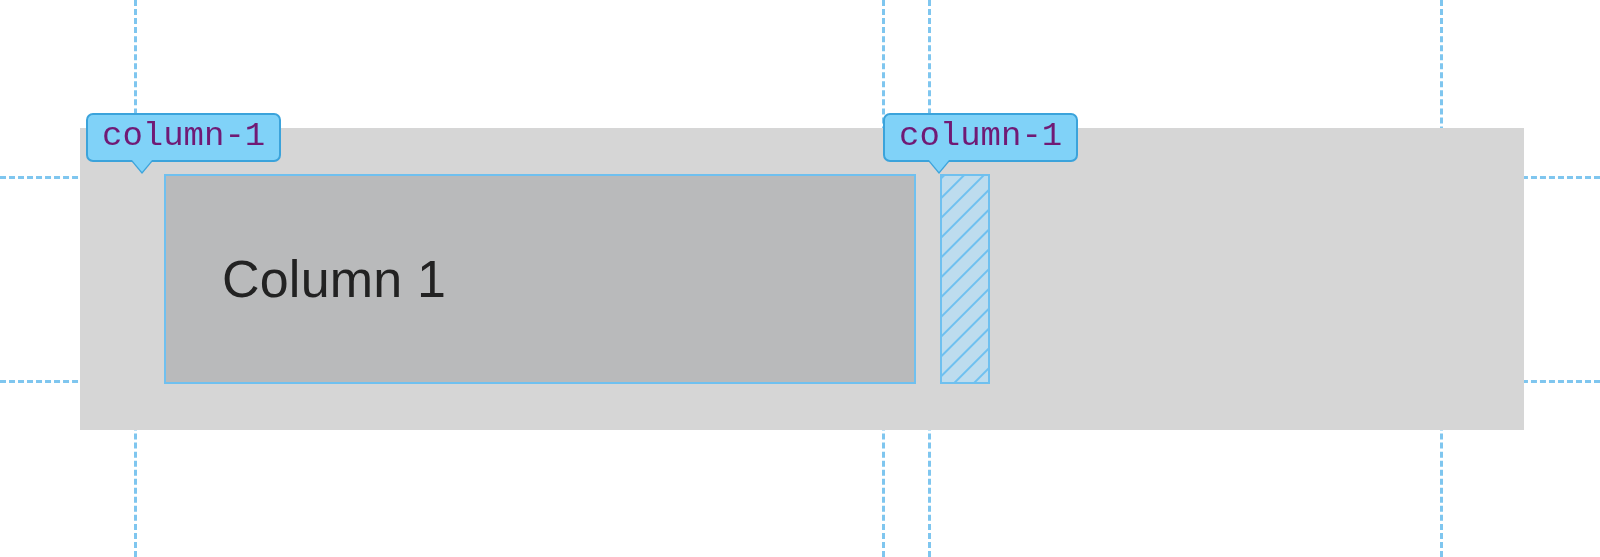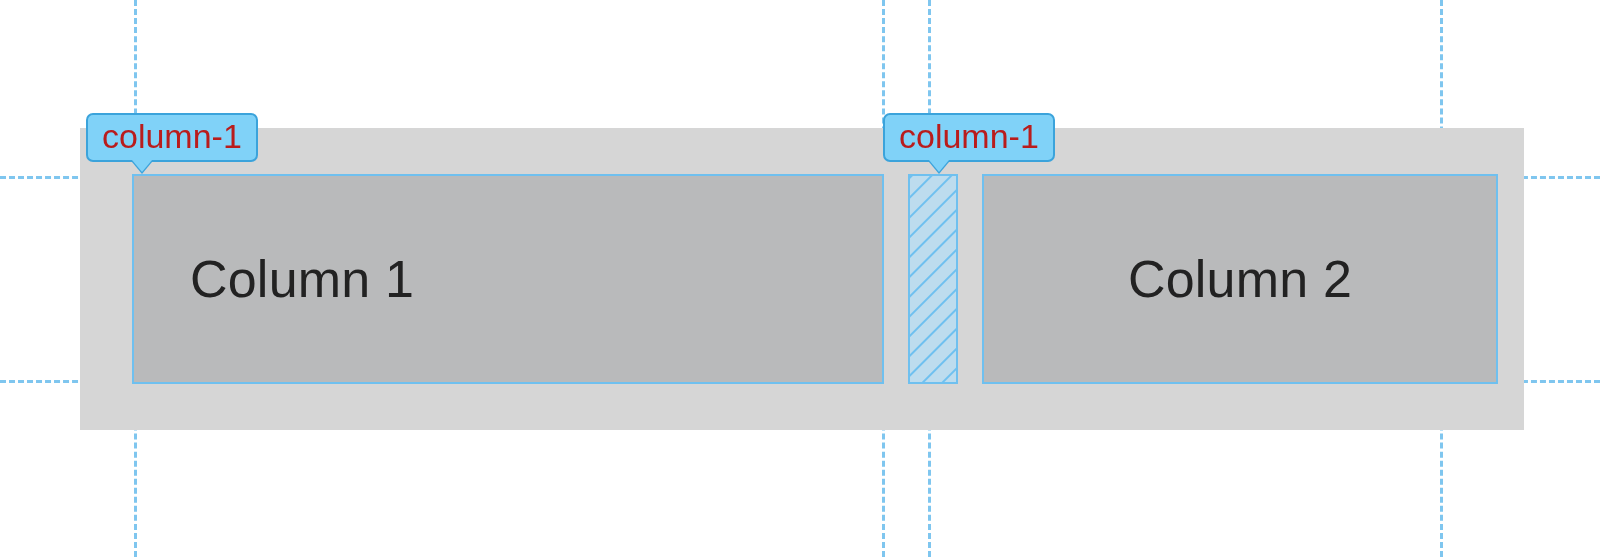--- a/index.html
+++ b/index.html
@@ -35,21 +35,21 @@
     }
 
     
     .grid-container {
       position: absolute;
       left: 80px;
       top: 128px;
       width: 1444px;
       height: 302px;
       background: #d6d6d6;
-      padding: 48px 54px;
+      padding: 48px 86px;
       display: grid;
       grid-template-columns: 748px 46px 512px;
       grid-template-rows: 1fr;
       align-items: stretch;
       gap: 28px;
     }
 
     
     .cell {
       position: relative;
@@ -91,24 +91,24 @@
       letter-spacing: 0.2px;
     }
 
     
     .badge {
       position: absolute;
       background: #80d2f8;
       border: 2px solid #3ba3db;
       border-radius: 7px;
       padding: 3px 14px 5px 14px;
-      font-family: Liberation Sans, sans-serif;
+      font-family: Liberation Mono, monospace;
       font-size: 34px;
       line-height: 1.1;
-      color: #b91c1c;
+      color: #701a75;
       white-space: nowrap;
     }
     .badge::after {
       content: "";
       position: absolute;
       left: 44px;
       bottom: -12px;
       width: 0;
       height: 0;
       border-left: 10px solid transparent;
@@ -138,23 +138,20 @@
       <defs>
         <pattern id="hatch" width="14" height="14" patternUnits="userSpaceOnUse" patternTransform="rotate(45)">
           <rect width="14" height="14" fill="#bddcee"></rect>
           <line x1="0" y1="0" x2="0" y2="14" stroke="#6fc0ef" stroke-width="4"></line>
         </pattern>
       </defs>
       <rect x="0" y="0" width="46" height="206" fill="url(#hatch)"></rect>
     </svg>
   </div>
 
-  <div class="cell cell-2">
-    <span class="cell-label">Column 2</span>
-  </div>
 </div>
 
 <div class="badge" style="left:86px; top:113px">
   <span>column-1</span>
 </div>
 <div class="badge" style="left:883px; top:113px">
   <span>column-1</span>
 </div>
 
 </body></html>

